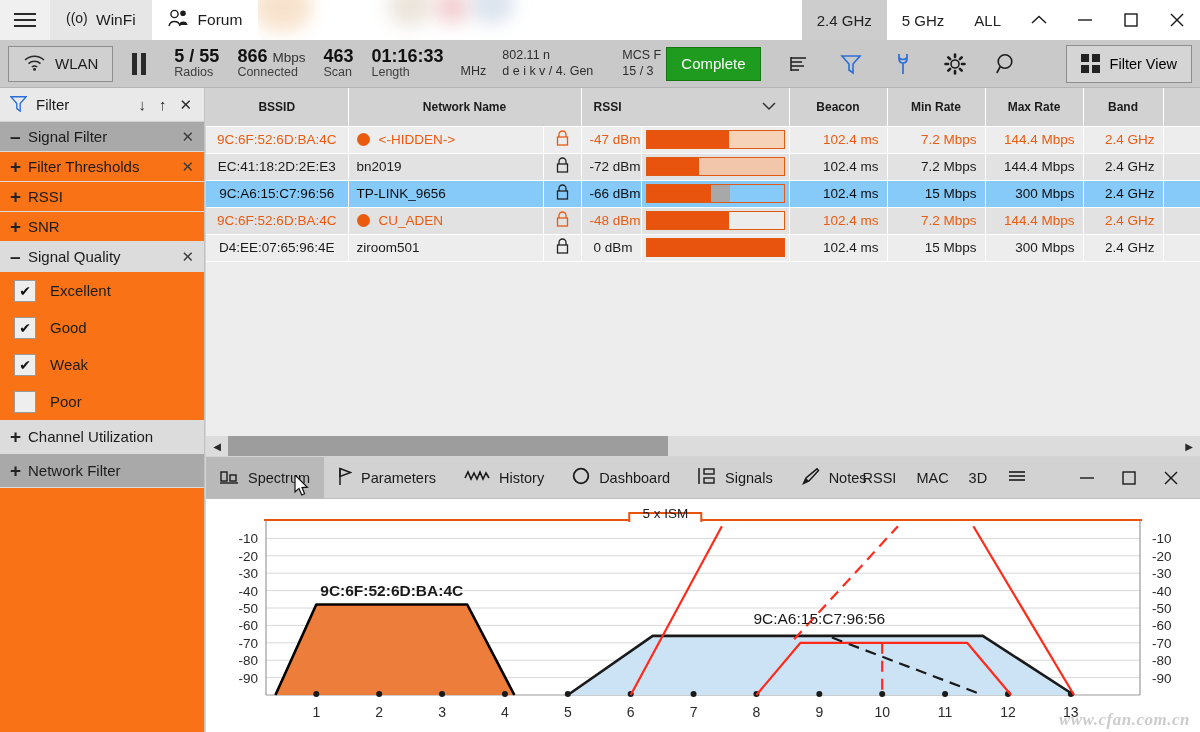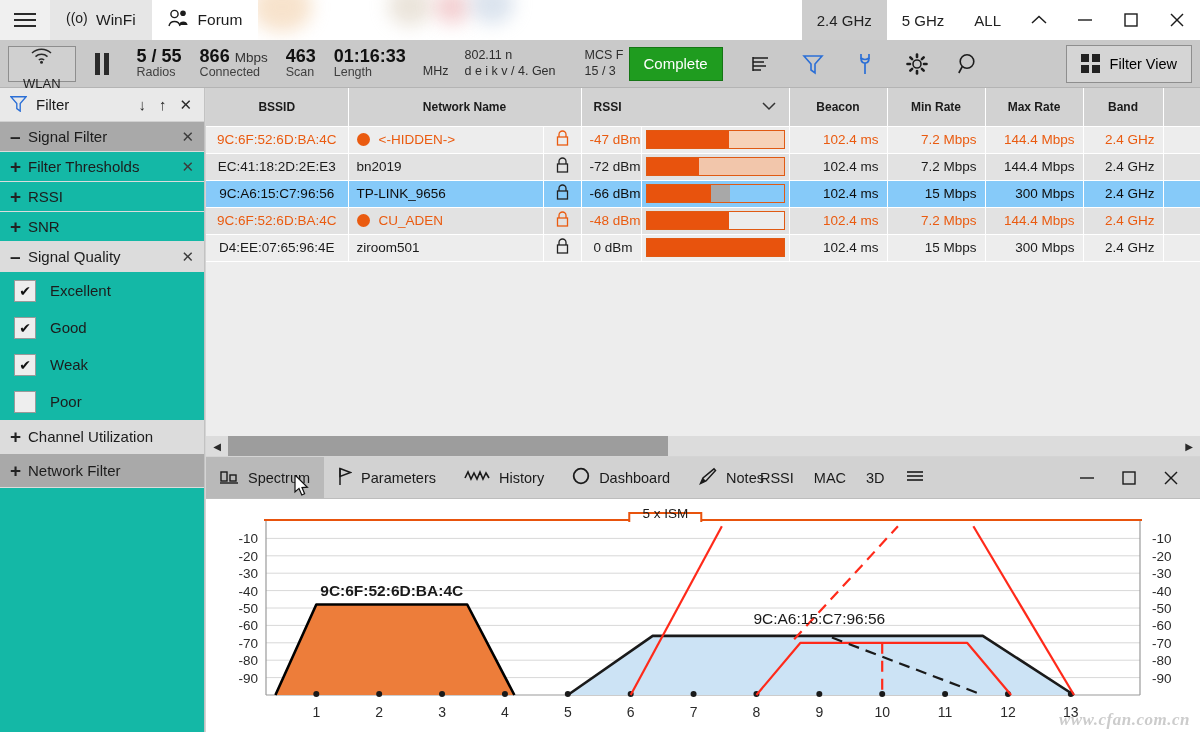--- a/index.html
+++ b/index.html
@@ -42,21 +42,21 @@
 
   
   .toolbar {
     position:absolute; left:0; top:40px; width:1200px; height:48px;
     background:#c9c9c9; display:flex; align-items:center;
     border-bottom:1px solid #b4b4b4;
   }
   .wlan-btn {
     margin-left:8px; height:36px; display:flex; align-items:center; gap:9px;
     padding:0 14px; border:1px solid #8e8e8e; background:#d0d0d0;
-    font-size:13px; color:#1e1e1e; cursor:pointer;flex-direction:column;
+    font-size:15px; color:#1e1e1e; cursor:pointer;
   }
   .pause-btn { width:52px; display:flex; justify-content:center; align-items:center;cursor:pointer;}
   .pause-btn i { display:inline-block; width:5px; height:22px; background:#2a2a2a; margin:0 2px;}
   .stat { padding:0 9px; line-height:1.05; white-space:nowrap;}
   .stat .v { font-size:18px; font-weight:bold; color:#111; }
   .stat .v small { font-size:13.5px; font-weight:normal; color:#333;}
   .stat .l { font-size:12.5px; color:#404040; }
   .stat2 { padding:0 8px; line-height:1.22; white-space:nowrap; font-size:12.5px; color:#2e2e2e;}
   .cliprow { overflow:hidden;margin-left:13px; }
   .complete-btn {
@@ -69,21 +69,21 @@
   .defview {
     margin-left:8px; margin-right:8px; height:38px; display:flex; align-items:center; gap:10px;
     padding:0 14px; border:1px solid #8e8e8e; background:#d5d5d5; font-size:14.5px; cursor:pointer;
   }
   .grid4 { display:grid; grid-template-columns:8px 8px; grid-template-rows:8px 8px; gap:3px;}
   .grid4 span { background:#222; }
 
   
   .sidebar {
     position:absolute; left:0; top:88px; width:205px; height:644px;
-    background:#14b8a6; border-right:1px solid #c2c2c2;
+    background:#f97316; border-right:1px solid #c2c2c2;
   }
   .side-head {
     height:34px; display:flex; align-items:center; gap:9px; padding:0 10px;
     background:#e9e9e9; border-bottom:1px solid #d0d0d0; font-size:15px; color:#1a1a1a;
   }
   .side-head .ttl { flex:1; }
   .srow {
     height:30px; display:flex; align-items:center; padding:0 10px; font-size:15px;
     color:#1c1c1c; border-bottom:1px solid #dcdcdc; cursor:pointer;
   }
@@ -628,20 +628,30 @@
         </span>
         <span>History</span>
       </div>
       <div class="bt">
         <span>
           <svg width="18" height="18" viewBox="0 0 18 18">
               <circle cx="9" cy="9" r="7.3" fill="none" stroke="#1b1b1b" stroke-width="1.8"></circle>
             </svg>
         </span>
         <span>Dashboard</span>
+      </div>
+      <div class="bt">
+        <span>
+          <svg width="18" height="18" viewBox="0 0 18 18">
+              <line x1="1" y1="1" x2="1" y2="17" stroke="#1b1b1b" stroke-width="1.5"></line>
+              <rect x="6" y="2" width="10" height="5" fill="none" stroke="#1b1b1b" stroke-width="1.4"></rect>
+              <rect x="6" y="11" width="10" height="5" fill="none" stroke="#1b1b1b" stroke-width="1.4"></rect>
+            </svg>
+        </span>
+        <span>Signals</span>
       </div>
       <div class="bt" style="padding-right:0;">
         <span>
           <svg width="19" height="19" viewBox="0 0 19 19">
               <polygon points="2.5,16.5 5,11 16,1.8 17.5,3.5 8,14" fill="none" stroke="#1b1b1b" stroke-width="1.5"></polygon>
               <polygon points="2.5,16.5 5,11 8,14" fill="#1b1b1b"></polygon>
             </svg>
         </span>
         <span>Notes</span>
       </div>

